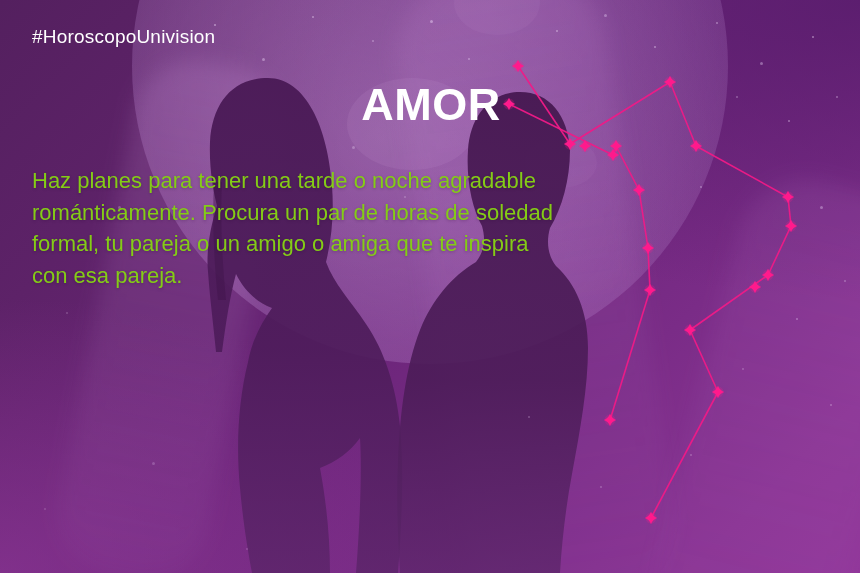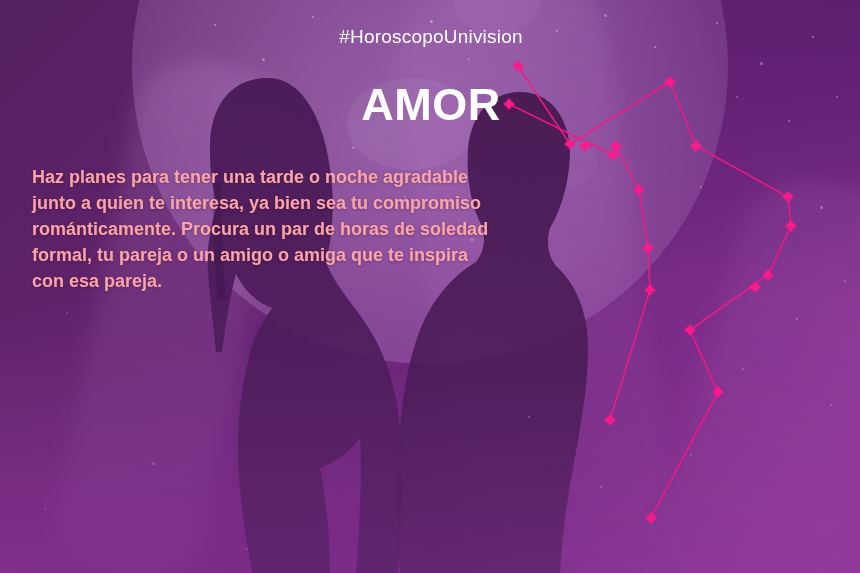--- a/index.html
+++ b/index.html
@@ -102,36 +102,35 @@
     left: 30px;
     top: 26px;
     width: 800px;
   }
   .hashtag {
     color: #ffffff;
     font-size: 19px;
     font-weight: 400;
     letter-spacing: 0.2px;
     margin: 0 0 34px 2px;
-    text-align: center;
   }
   .title {
     color: #ffffff;
     font-size: 45px;
     font-weight: 700;
     letter-spacing: 0.5px;
     margin: 0 0 38px 2px;
     line-height: 1;
     text-align: center;
   }
   .body-copy {
     margin: 0 0 0 2px;
-    color: #fca5a5;
-    font-size: 18px;
-    font-weight: 700;
+    color: #84cc16;
+    font-size: 22px;
+    font-weight: 400;
     line-height: 1.44;
     max-width: 800px;
     text-shadow: 0 1px 3px rgba(40,10,50,0.28);
   }
 </style>
 </head>
 <body>
 
 <div class="card">
 
@@ -355,20 +354,19 @@
             Q 649.388 519.612 644.8 518
             Q 649.388 516.388 651 511.8 Z" fill="#ff1a8c"></path>
       </g>
   </svg>
 
   <div class="content">
     <div class="hashtag">#HoroscopoUnivision</div>
     <div class="title">AMOR</div>
     <div class="body-copy">
         <div>Haz planes para tener una tarde o noche agradable</div>
-        <div>junto a quien te interesa, ya bien sea tu compromiso</div>
         <div>románticamente. Procura un par de horas de soledad</div>
         <div>formal, tu pareja o un amigo o amiga que te inspira</div>
         <div>con esa pareja.</div>
       </div>
   </div>
 
 </div>
 
 </body></html>

